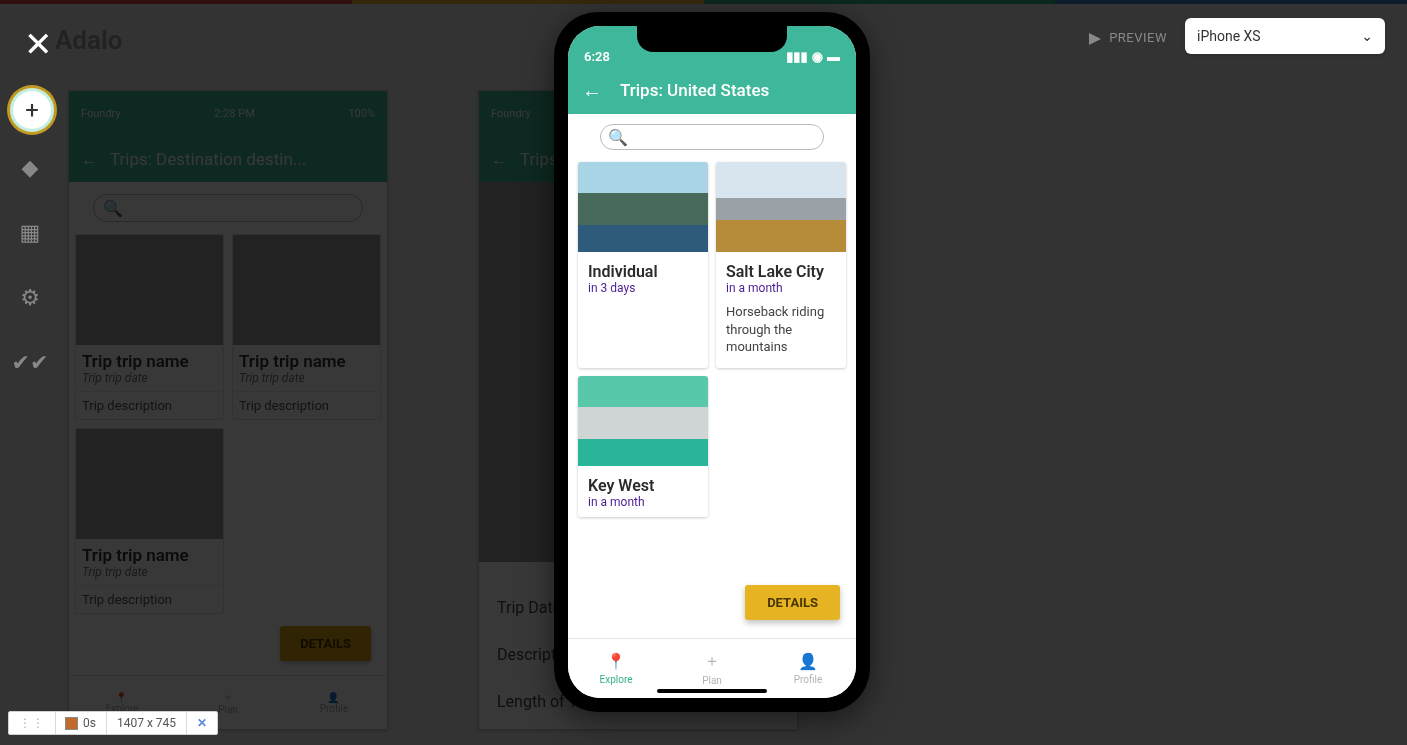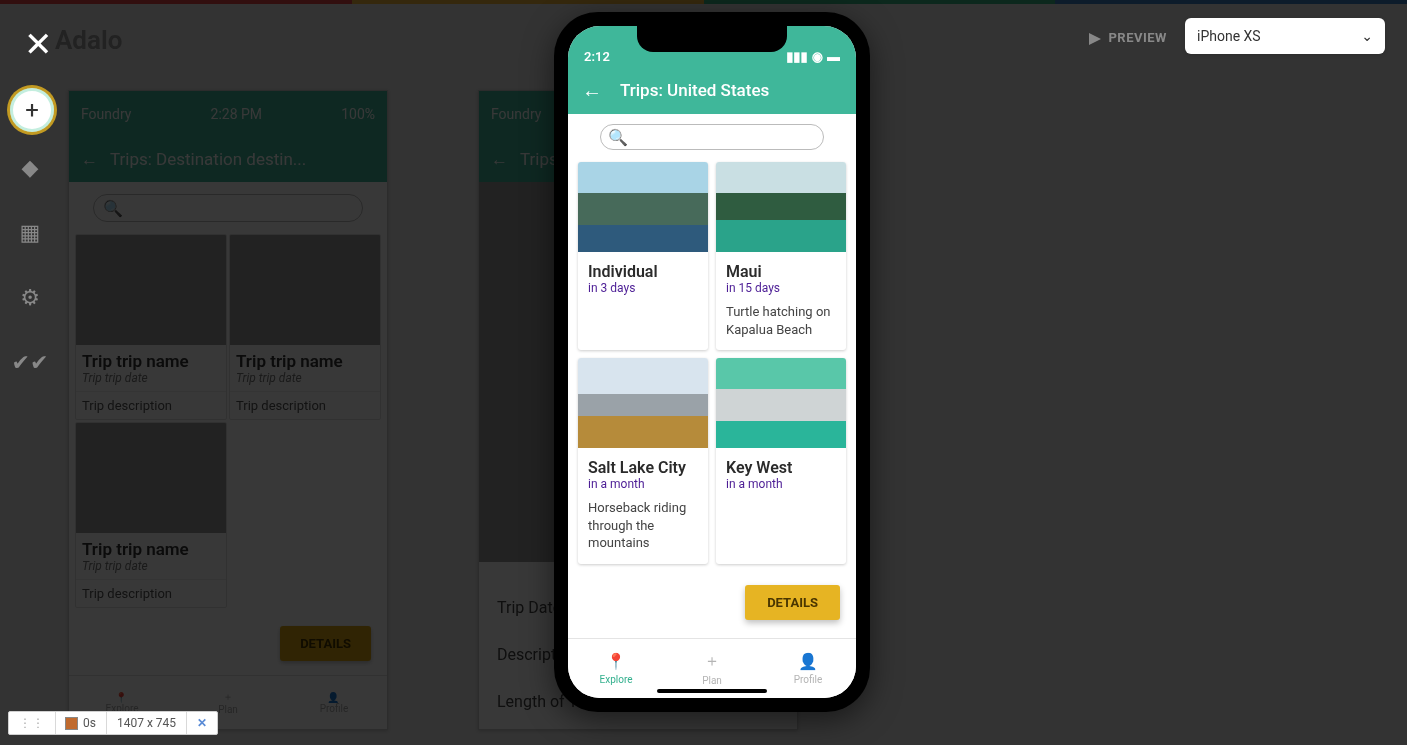--- a/index.html
+++ b/index.html
@@ -10,33 +10,33 @@
   .canvas-bg { position:absolute; inset:0; background:#e8e8e8; }
 
   
   .left-rail { position:absolute; top:0; left:0; width:60px; height:100%; display:flex; flex-direction:column; align-items:center; padding-top:90px; gap:40px; z-index:6; }
   .rail-icon { color:#888; font-size:22px; }
 
   
   .brand { position:absolute; top:25px; left:55px; font-size:26px; font-weight:600; color:#222; z-index:5; }
   .close-x { position:absolute; top:24px; left:24px; color:#fff; font-size:34px; font-weight:300; z-index:30; cursor:pointer; }
   .add-btn { position:absolute; top:88px; left:10px; width:44px; height:44px; border-radius:50%; background:#fff; display:flex; align-items:center; justify-content:center; font-size:24px; color:#333; z-index:30; box-shadow:0 0 0 3px rgba(230,180,30,0.8), 0 0 0 3px rgba(60,200,150,0.3) inset; }
-  .preview-label { position:absolute; top:30px; right:240px; color:#888; font-size:13px; font-weight:700; letter-spacing:.5px; z-index:30; }
+  .preview-label { position:absolute; top:30px; right:240px; color:#888; font-size:13px; font-weight:400; letter-spacing:.5px; z-index:30; }
   .preview-label svg { vertical-align:middle; margin-right:4px; }
   .device-select { position:absolute; top:18px; right:22px; width:200px; height:36px; background:#fff; border-radius:6px; display:flex; align-items:center; padding:0 12px; justify-content:space-between; font-size:14px; color:#333; z-index:30; box-shadow:0 1px 4px rgba(0,0,0,0.15);}
   
   
   .editor-screen { position:absolute; background:#fff; border:1px solid #c9c9c9; box-shadow:0 1px 4px rgba(0,0,0,0.2); }
   .es1 { top:90px; left:68px; width:320px; height:640px; }
   .es2 { top:90px; left:478px; width:320px; height:640px; }
-  .status-sm { background:#3fb79a; height:45px; display:flex; align-items:center; justify-content:space-between; padding:0 12px; font-size:14px; color:#fff; }
+  .status-sm { background:#3fb79a; height:45px; display:flex; align-items:center; justify-content:space-between; padding:0 12px; font-size:11px; color:#fff; }
   .hdr-sm { background:#3fb79a; height:46px; display:flex; align-items:center; padding:0 12px; color:#fff; font-size:17px; gap:12px; }
   .hdr-sm .title { white-space:nowrap; overflow:hidden; text-overflow:ellipsis;}
   .search-sm { margin:12px auto; width:85%; height:28px; border:1px solid #bbb; border-radius:14px; display:flex; align-items:center; padding:0 10px; color:#888; }
-  .grid-sm { display:grid; grid-template-columns:1fr 1fr; gap:2px; padding:0 6px;}
+  .grid-sm { display:grid; grid-template-columns:1fr 1fr; gap:8px; padding:0 6px;}
   .card-sm { border:1px solid #ddd; border-radius:2px; overflow:hidden; background:#fff;}
   .card-sm .img { height:110px; background:#999;}
   .card-sm .t1{ font-size:17px; font-weight:600; color:#333; padding:6px 6px 0;}
   .card-sm .t2{ font-size:12px; color:#777; padding:0 6px 6px;font-style:italic;}
   .card-sm .t3{ font-size:13px; color:#555; padding:6px; border-top:1px solid #eee;}
   .details-btn { position:absolute; background:#d9a514; color:#4a3600; font-size:13px; font-weight:700; padding:10px 20px; border-radius:3px; box-shadow:0 2px 4px rgba(0,0,0,0.25);}
   .es1 .details-btn{ bottom:68px; right:16px;}
   .small-tabs { position:absolute; bottom:0; left:0; right:0; height:54px; border-top:1px solid #ddd; display:flex;}
   .small-tabs .t{ flex:1; display:flex; flex-direction:column; align-items:center; justify-content:center; font-size:10px; color:#aaa;}
   .es2-body { padding:24px 18px; color:#444; font-size:16px; display:flex; flex-direction:column; gap:28px;}
@@ -183,45 +183,39 @@
 </div>
 <div class="device-select">
   <span>iPhone XS</span>
   <span>⌄</span>
 </div>
 
 <div class="phone">
   <div class="phone-screen">
     <div class="notch"></div>
     <div class="statusbar">
-      <span>2:12</span>
+      <span>6:28</span>
       <span class="right">
         <span>▮▮▮</span>
         <span>◉</span>
         <span>▬</span>
       </span>
     </div>
     <div class="appbar">
       <span class="back">←</span>
       <span class="title">Trips: United States</span>
     </div>
     <div class="searchbox">
       <span>🔍</span>
     </div>
     <div class="trips" id="trips-grid">
         <div class="trip">
      <div class="photo p-california"></div>
      <div class="name">Individual</div>
      <div class="date">in 3 days</div>
-   </div>
-        <div class="trip">
-     <div class="photo p-maui"></div>
-     <div class="name">Maui</div>
-     <div class="date">in 15 days</div>
-     <div class="desc">Turtle hatching on Kapalua Beach</div>
    </div>
         <div class="trip">
      <div class="photo p-slc"></div>
      <div class="name">Salt Lake City</div>
      <div class="date">in a month</div>
      <div class="desc">Horseback riding through the mountains</div>
    </div>
         <div class="trip">
      <div class="photo p-keywest"></div>
      <div class="name">Key West</div>

